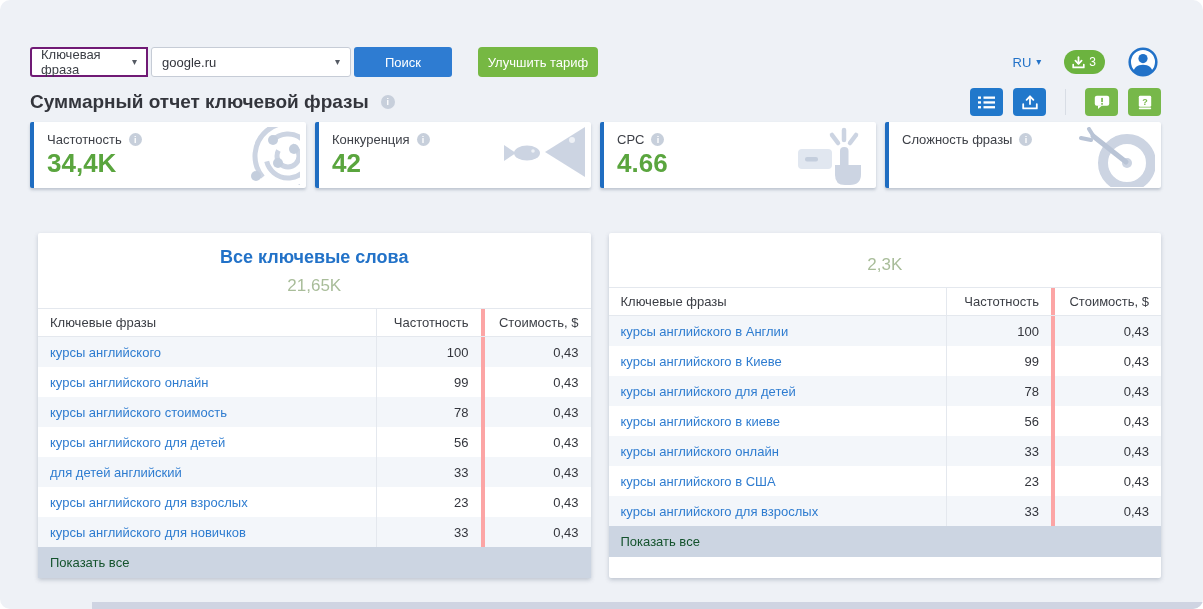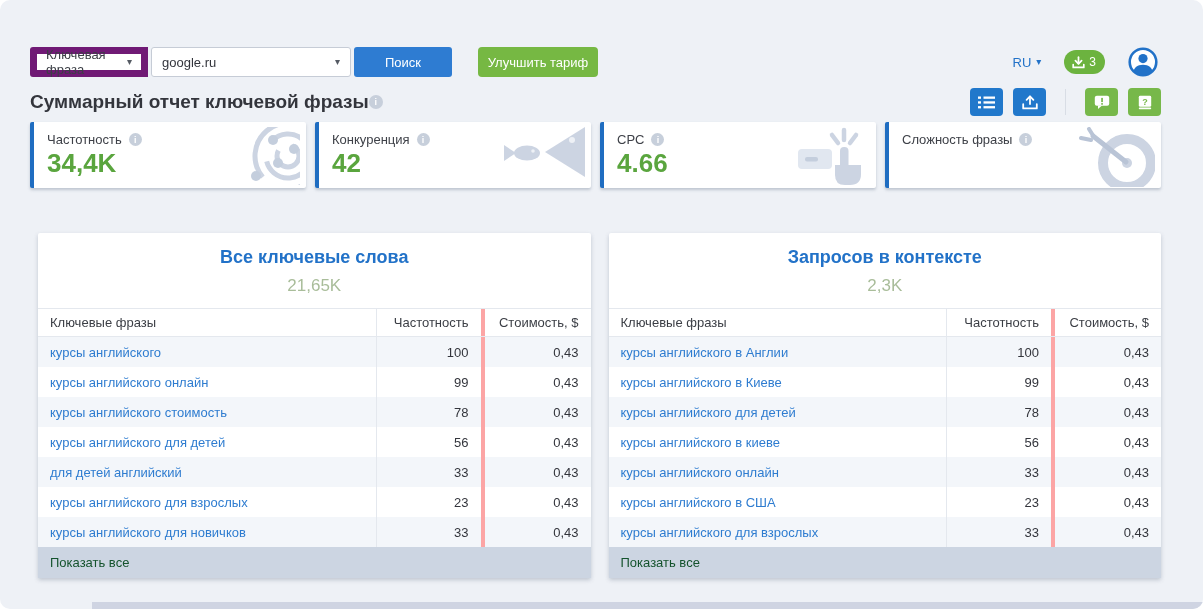--- a/index.html
+++ b/index.html
@@ -2,42 +2,42 @@
 <html><head>
 <meta charset="utf-8">
 <style>
   * { margin:0; padding:0; box-sizing:border-box; }
   html,body { width:1203px; height:609px; background:#ffffff; font-family:"Liberation Sans","DejaVu Sans",sans-serif; overflow:hidden; }
   .page { position:absolute; inset:0; background:#eef1f6; border-radius:10px; overflow:hidden; }
   .bottom-strip { position:absolute; left:92px; right:0; bottom:0; height:7px; background:#cfd4e2; }
 
   
   .topbar { position:absolute; top:47px; left:30px; right:45px; height:30px; display:flex; align-items:center; }
-  .kw-type { height:30px; width:118px; background:#fff; border:7px solid #701a75; border-radius:3px 0 0 3px;
+  .kw-type { height:30px; width:118px; background:#fff; border:2px solid #701a75; border-radius:3px 0 0 3px;
              display:flex; align-items:center; justify-content:space-between; padding:0 9px; font-size:13px; color:#3c3f46; cursor:pointer; }
   .caret { font-size:10px; color:#555a63; line-height:1; }
   .caret.blue { color:#2272c8; }
   .kw-input-wrap { position:relative; width:342px; height:30px; background:#fff; border:1px solid #c6ccd6; border-left:none; }
   .kw-input-wrap input { width:100%; height:100%; border:none; outline:none; padding:0 30px 0 10px; font-size:13px; color:#33353c; font-family:inherit; background:transparent; }
   .clear-btn { position:absolute; right:7px; top:50%; transform:translateY(-50%); width:17px; height:17px; border-radius:50%;
                background:#ccd1da; color:#fff; font-size:9px; font-weight:bold; display:flex; align-items:center; justify-content:center; cursor:pointer; }
   .se-select { margin-left:3px; width:200px; height:30px; background:#fff; border:1px solid #c6ccd6; border-radius:3px;
                display:flex; align-items:center; justify-content:space-between; padding:10px 10px; font-size:13px; color:#33353c; cursor:pointer; }
   .btn { border:none; cursor:pointer; font-family:inherit; color:#fff; font-size:13px; }
   .btn-search { margin-left:3px; width:98px; height:30px; background:#2e7cd2; border-radius:3px; }
   .btn-upgrade { margin-left:26px; width:120px; height:30px; background:#76b843; border-radius:4px; }
   .top-right { margin-left:auto; display:flex; align-items:center; gap:23px; }
   .lang { display:flex; align-items:center; gap:5px; color:#2272c8; font-size:13px; cursor:pointer; }
   .export-pill { height:24px; background:#6cb33f; border-radius:13px; display:flex; align-items:center; gap:4px;
                  padding:0 9px 0 8px; color:#fff; font-size:12px; cursor:pointer; }
   .avatar { width:30px; height:30px; cursor:pointer; }
 
   
   .title-row { position:absolute; top:87px; left:30px; right:42px; height:30px; display:flex; align-items:center; }
-  .page-title { font-size:19px; font-weight:700; color:#33353c; display:flex; align-items:center; gap:0; }
+  .page-title { font-size:19px; font-weight:700; color:#33353c; display:flex; align-items:center; gap:12px; }
   .info-dot { display:inline-flex; width:14px; height:14px; border-radius:50%; background:#c7cfdb; color:#fff;
               font-size:9px; font-weight:bold; align-items:center; justify-content:center; font-style:normal; }
   .title-actions { margin-left:auto; display:flex; align-items:center; gap:10px; }
   .act-btn { width:33px; height:28px; border-radius:4px; border:none; display:flex; align-items:center; justify-content:center; cursor:pointer; }
   .act-blue { background:#2178cb; }
   .act-green { background:#77b84a; }
   .act-divider { width:1px; height:26px; background:#d8dde5; margin:0 9px; }
 
   
   .metrics { position:absolute; top:122px; left:30px; right:42px; display:flex; gap:9px; }
@@ -311,21 +311,20 @@
             <div class="cell-cost">0,43</div>
           </div>
         </div>
       <div class="tfoot">
         <span class="show-all">Показать все</span>
       </div>
     </div>
 
     <div class="panel">
       <div class="panel-head">
-        <div class="panel-title">Запросов в контексте</div>
         <div class="panel-total">2,3K</div>
       </div>
       <div class="thead">
         <div class="cell-phrase">Ключевые фразы</div>
         <div class="cell-freq">Частотность</div>
         <div class="cell-cost">Стоимость, $</div>
       </div>
       <div class="tbody">
 
           <div class="trow">

